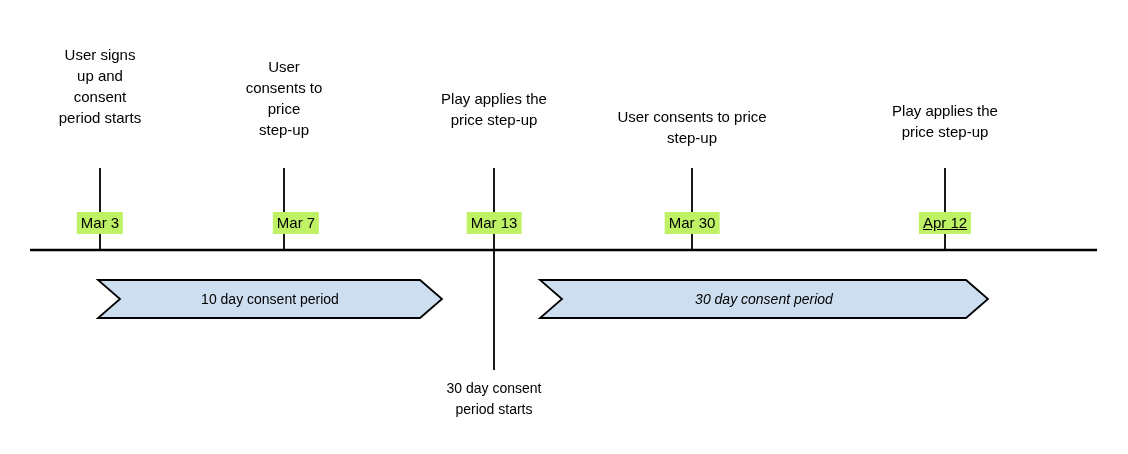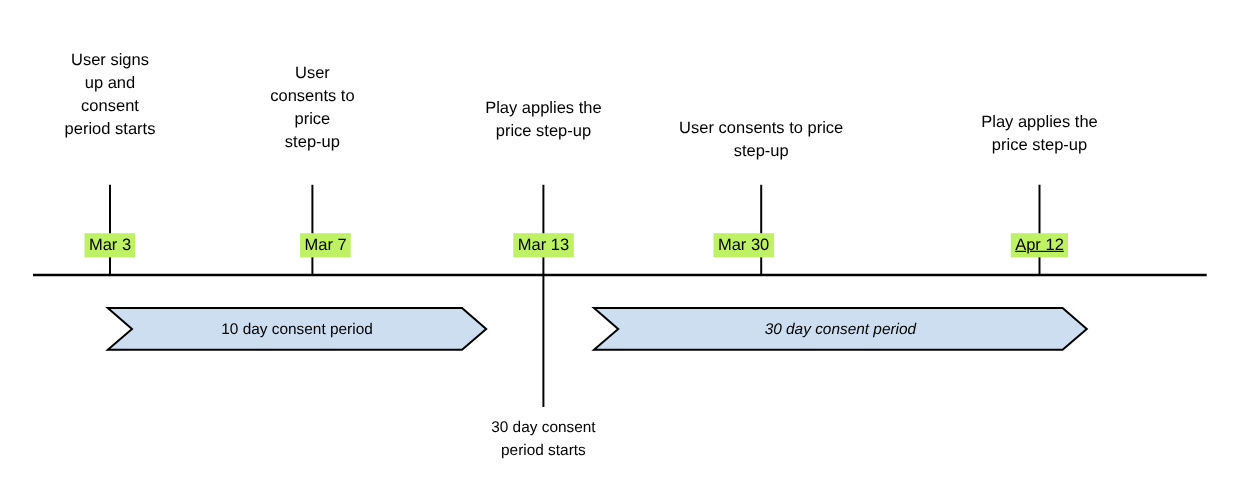--- a/index.html
+++ b/index.html
@@ -106,21 +106,21 @@
 price step-up</div>
       <div class="event-label" style="left: 692px; top: 106px;">User consents to price
 step-up</div>
       <div class="event-label" style="left: 945px; top: 100px;">Play applies the
 price step-up</div>
     </div>
   <div id="date-chips-layer">
       <div class="date-chip" style="left: 100px; top: 212px;">Mar 3</div>
       <div class="date-chip" style="left: 284px; top: 212px; margin-left: 12px;">Mar 7</div>
       <div class="date-chip" style="left: 494px; top: 212px;">Mar 13</div>
-      <div class="date-chip" style="left: 676px; top: 212px;">Mar 30</div>
+      <div class="date-chip" style="left: 692px; top: 212px;">Mar 30</div>
       <div class="date-chip" style="left: 945px; top: 212px; text-decoration: underline;">Apr 12</div>
     </div>
   <div id="band-labels-layer">
       <div class="band-label" style="left: 270px; top: 299px;">10 day consent period</div>
       <div class="band-label" style="left: 764px; top: 299px; font-style: italic;">30 day consent period</div>
     </div>
   <div id="below-labels-layer">
       <div class="below-label" style="left: 494px; top: 378px;">30 day consent
 period starts</div>
     </div>

